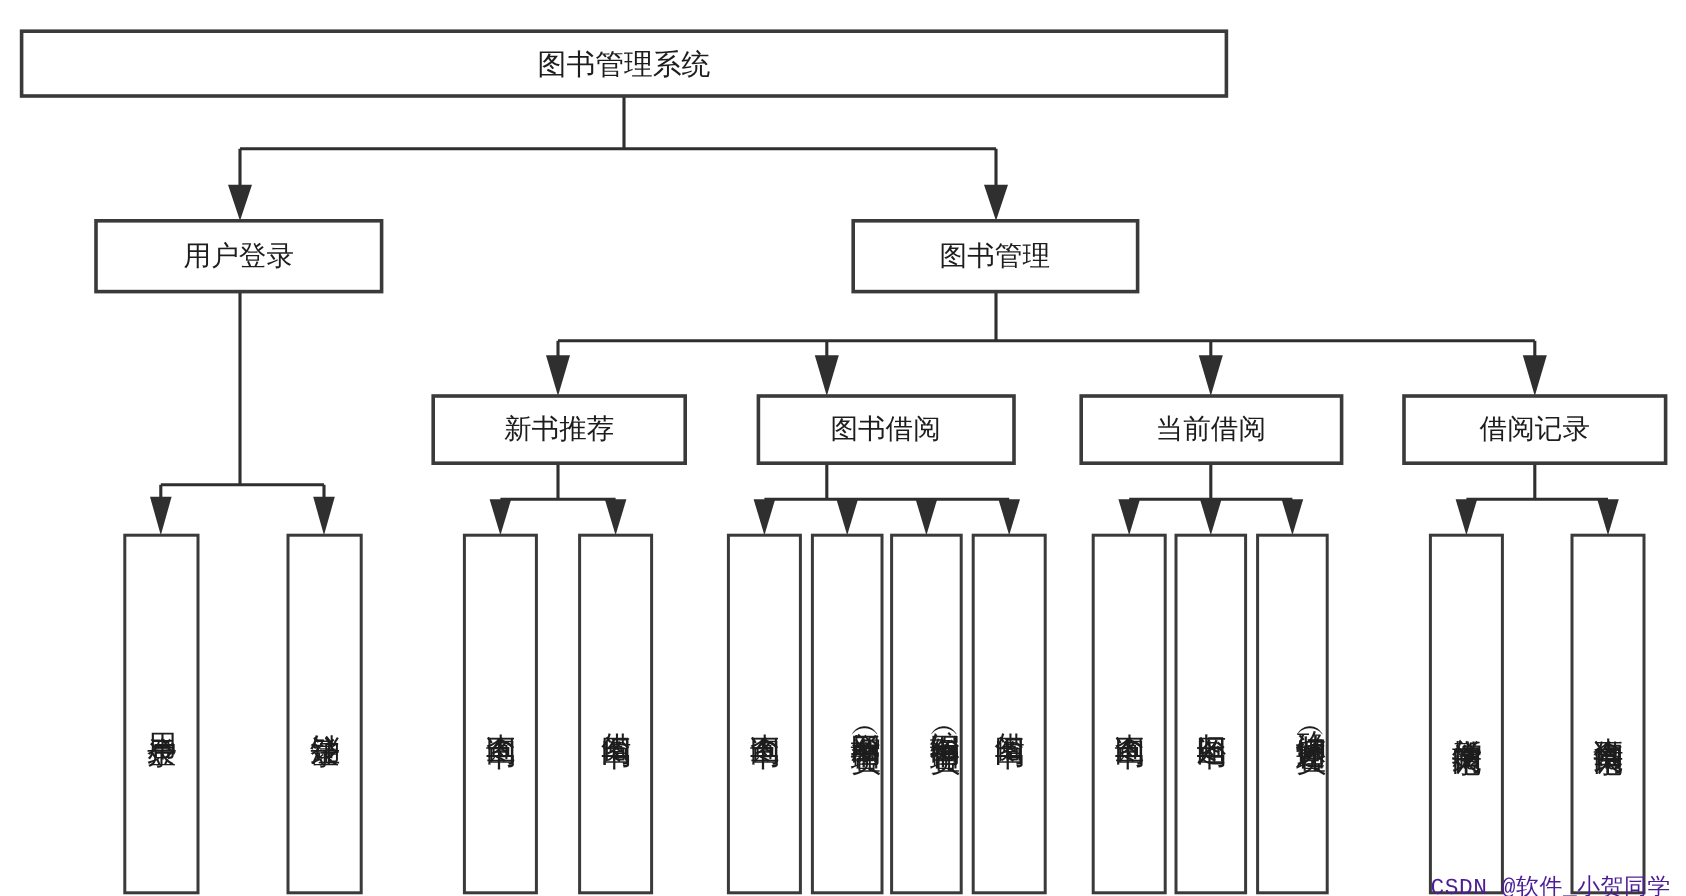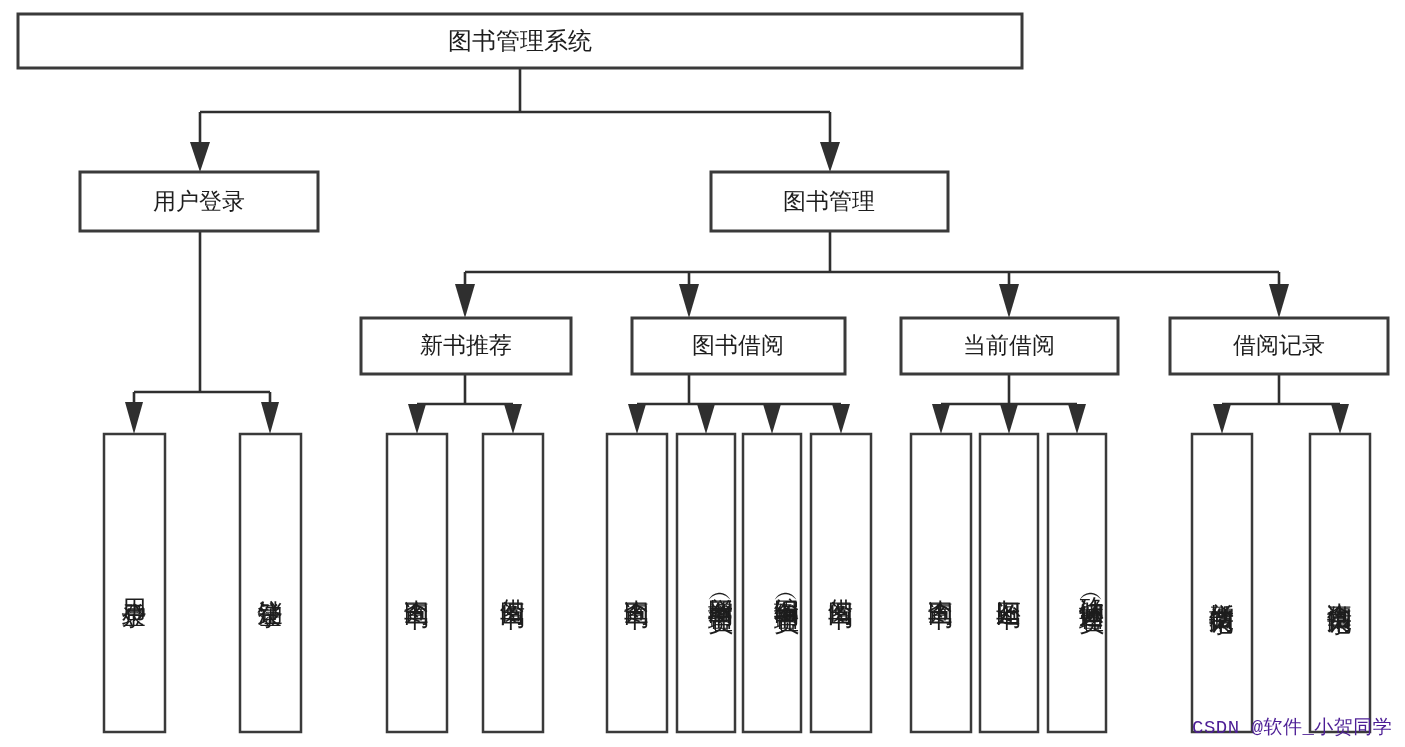--- a/index.html
+++ b/index.html
@@ -10,21 +10,21 @@
   body {
     width: 1405px;
     height: 747px;
     font-family: "Liberation Sans", "DejaVu Sans", sans-serif;
     overflow: hidden;
     position: relative;
   }
   #chart-root {
     position: absolute;
     left: 0;
-    top: 0;
+    top: 12px;
     width: 1405px;
     height: 546px;
   }
   svg.flow {
     display: block;
     width: 1405px;
     height: 747px;
   }
   .node-rect {
     fill: #ffffff;

